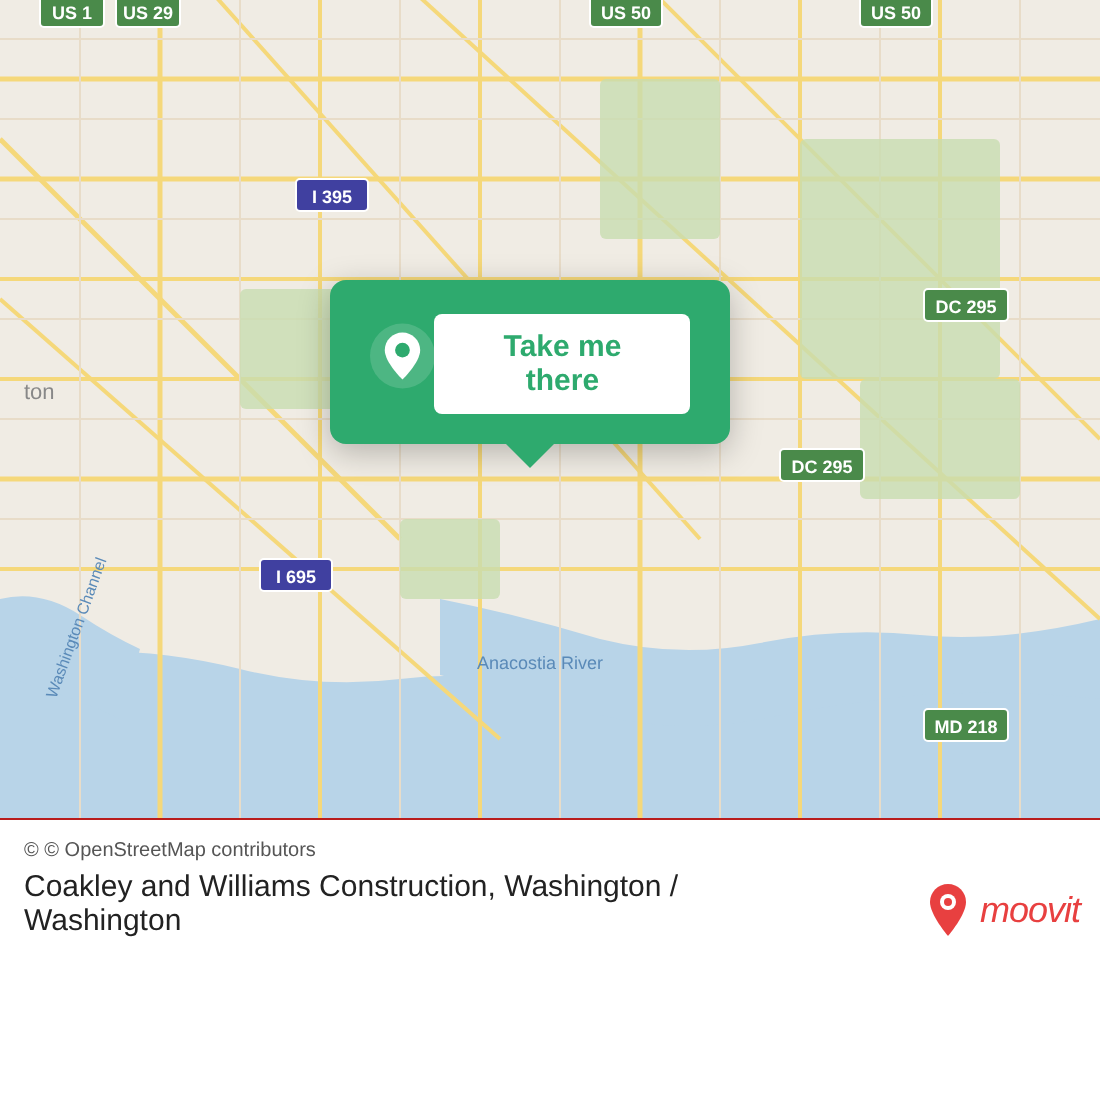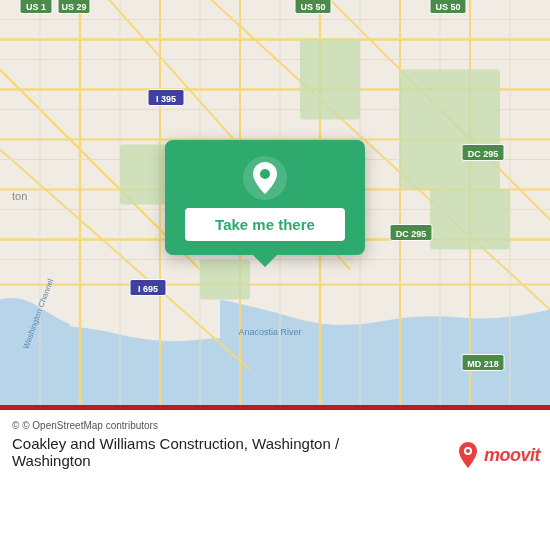--- a/index.html
+++ b/index.html
@@ -31,21 +31,21 @@
 
     
     #popup-card {
       position: absolute;
       top: 140px;
       left: 165px;
       width: 200px;
       background: #2eaa6e;
       border-radius: 8px;
       display: flex;
-      flex-direction: column;
+      flex-direction: row;
       align-items: center;
       padding: 16px 20px 14px 20px;
       box-shadow: 0 4px 16px rgba(0,0,0,0.25);
       z-index: 10;
     }
 
     #popup-card::after {
       content: '';
       position: absolute;
       bottom: -12px;
@@ -79,21 +79,21 @@
 
     
     #bottom-bar {
       position: absolute;
       bottom: 0;
       left: 0;
       width: 100%;
       background: white;
       padding: 10px 12px 10px 12px;
       z-index: 20;
-      border-top: 5px solid #b91c1c;
+      border-top: 1px solid #b91c1c;
     }
 
     #osm-credit {
       font-size: 10px;
       color: #555;
       margin-bottom: 4px;
     }
 
     #location-title {
       font-size: 15px;
@@ -107,21 +107,21 @@
       bottom: 10px;
       right: 10px;
       display: flex;
       align-items: center;
       gap: 4px;
       z-index: 25;
     }
 
     #moovit-text {
       font-size: 18px;
-      font-weight: bold;
+      font-weight: normal;
       color: #e84040;
       font-style: italic;
       letter-spacing: -0.5px;
     }
 
     #moovit-pin {
       width: 24px;
       height: 28px;
     }
   </style>

